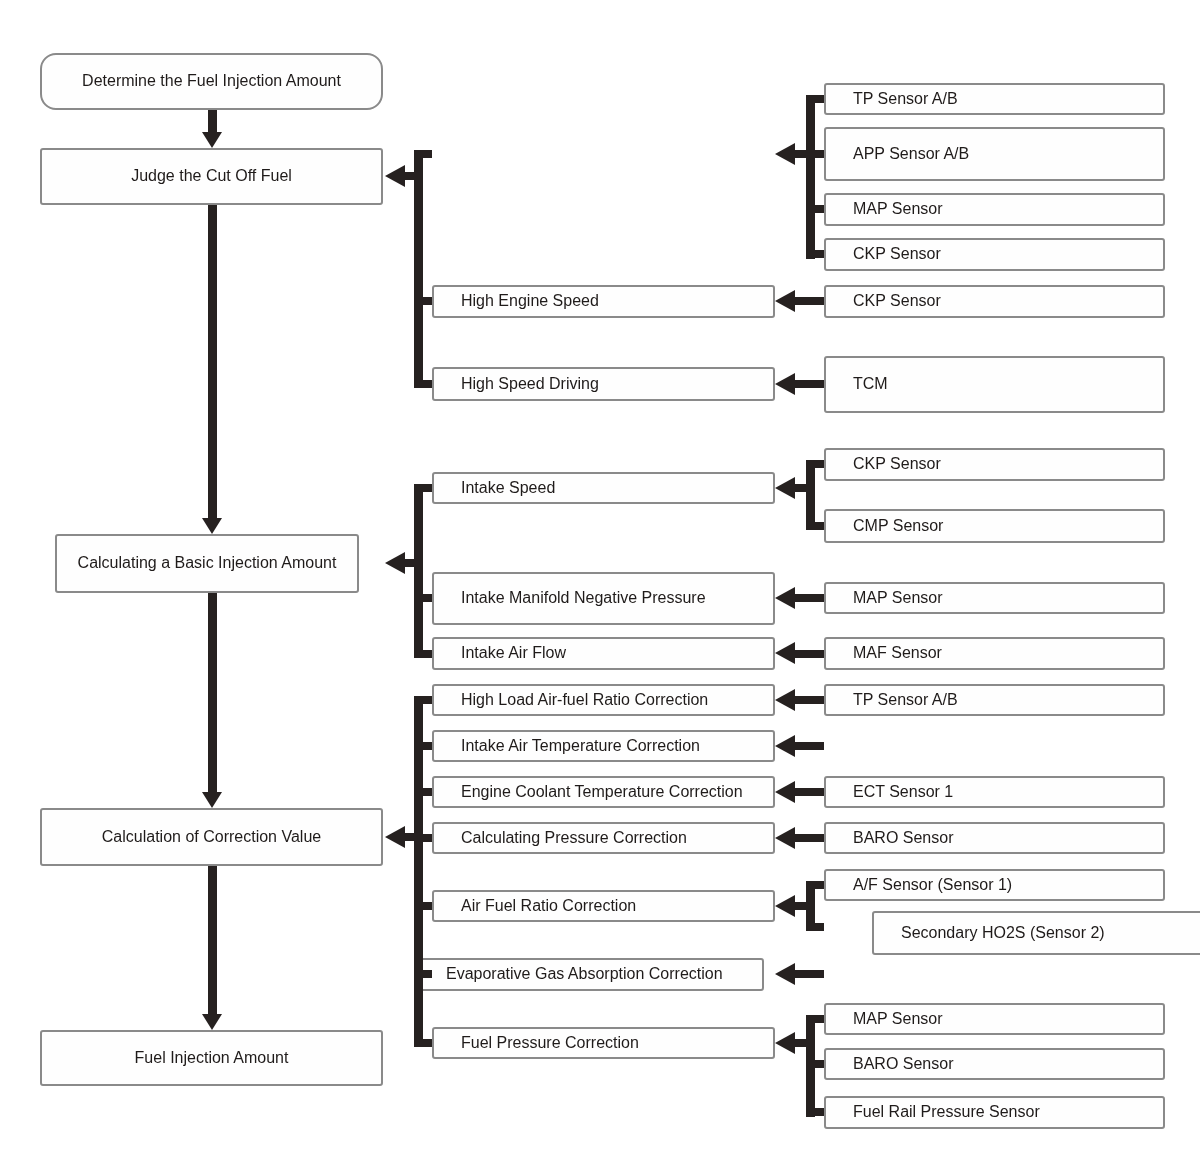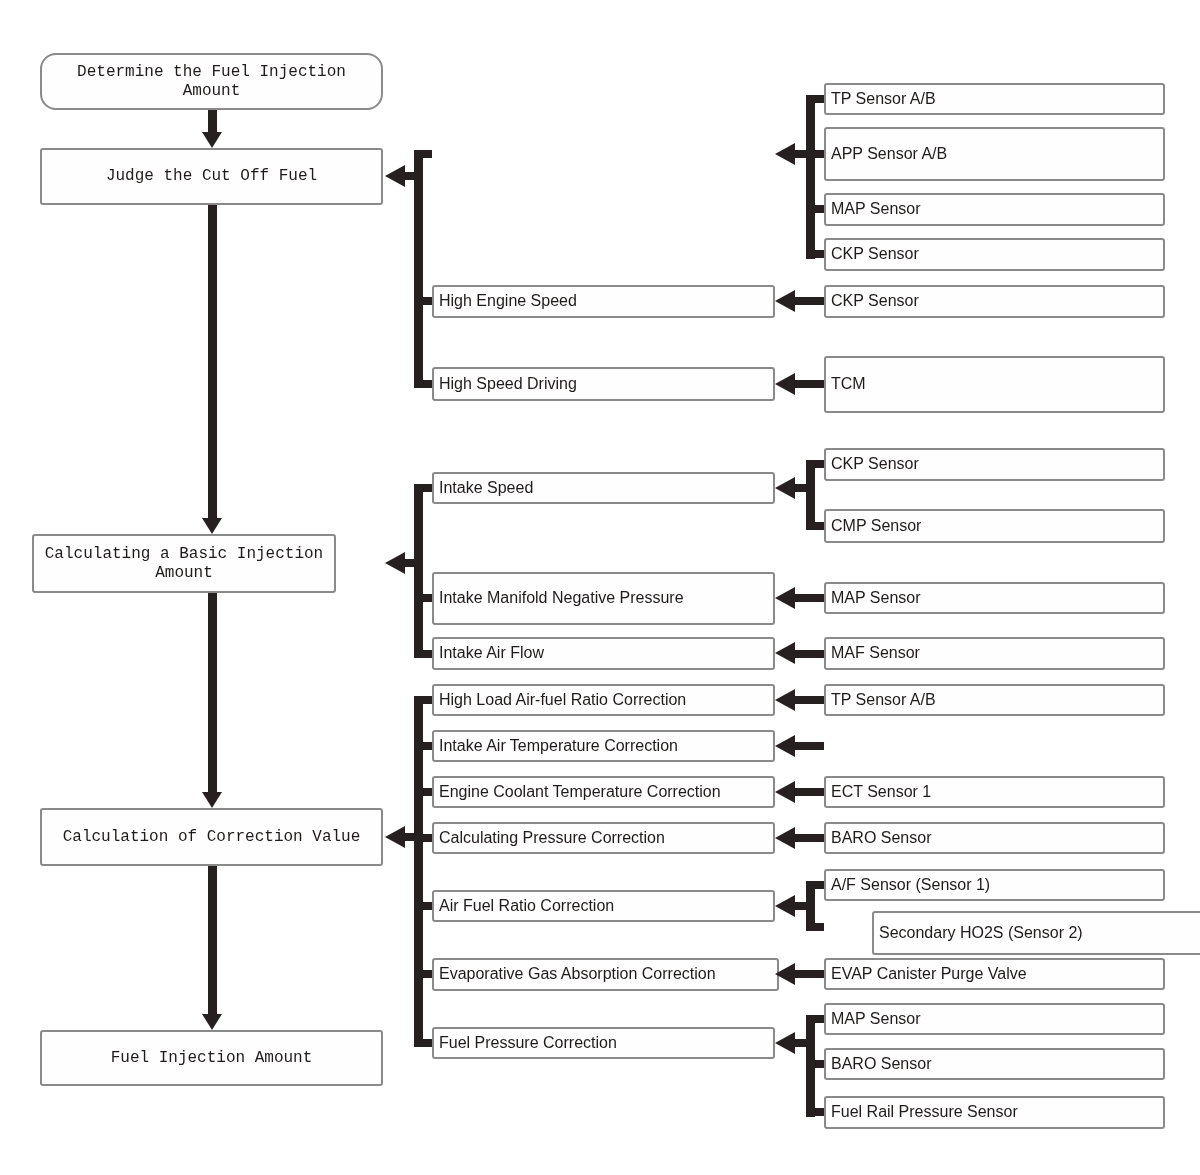--- a/index.html
+++ b/index.html
@@ -5,43 +5,43 @@
   html,body{margin:0;padding:0;background:#ffffff;}
   #canvas{
     position:relative;width:1200px;height:1175px;background:#ffffff;
     font-family:"Liberation Sans",sans-serif;color:#1f1b1a;overflow:hidden;
   }
   .box{
     position:absolute;box-sizing:border-box;background:#fefefe;
     border:2px solid #8a8a8a;border-radius:3px;
     display:flex;align-items:center;font-size:16px;line-height:1.15;
   }
-  .stage{justify-content:center;text-align:center;padding:0 8px;font-family:Liberation Mono, monospace;}
+  .stage{justify-content:center;text-align:center;padding:0 8px;}
   .rounded{border-radius:16px;}
-  .cond,.sensor{padding-left:5px;padding-right:6px;text-align:left;}
+  .cond,.sensor{padding-left:27px;padding-right:6px;text-align:left;}
   .line{position:absolute;background:#262120;}
   .ah-left{
     position:absolute;width:0;height:0;
     border-top:11px solid transparent;border-bottom:11px solid transparent;
     border-right:20px solid #262120;
   }
   .ah-down{
     position:absolute;width:0;height:0;
     border-left:10px solid transparent;border-right:10px solid transparent;
     border-top:16px solid #262120;
   }
 </style>
 </head>
 <body>
 
 <div id="canvas">
 
   <div class="box stage rounded" style="left:40px;top:53px;width:343px;height:57px">Determine the Fuel Injection Amount</div>
   <div class="box stage" style="left:40px;top:148px;width:343px;height:57px">Judge the Cut Off Fuel</div>
-  <div class="box stage" style="left:32px;top:534px;width:304px;height:59px">Calculating a Basic Injection Amount</div>
+  <div class="box stage" style="left:55px;top:534px;width:304px;height:59px">Calculating a Basic Injection Amount</div>
   <div class="box stage" style="left:40px;top:808px;width:343px;height:58px">Calculation of Correction Value</div>
   <div class="box stage" style="left:40px;top:1030px;width:343px;height:56px">Fuel Injection Amount</div>
 
   <div class="line" style="left:208px;top:110px;width:9px;height:24px"></div>
   <div class="ah-down" style="left:202px;top:132px"></div>
   <div class="line" style="left:208px;top:205px;width:9px;height:315px"></div>
   <div class="ah-down" style="left:202px;top:518px"></div>
   <div class="line" style="left:208px;top:593px;width:9px;height:201px"></div>
   <div class="ah-down" style="left:202px;top:792px"></div>
   <div class="line" style="left:208px;top:866px;width:9px;height:150px"></div>
@@ -50,39 +50,38 @@
   <div class="box cond" style="left:432px;top:285px;width:343px;height:33px">High Engine Speed</div>
   <div class="box cond" style="left:432px;top:367px;width:343px;height:34px">High Speed Driving</div>
   <div class="box cond" style="left:432px;top:472px;width:343px;height:32px">Intake Speed</div>
   <div class="box cond" style="left:432px;top:572px;width:343px;height:53px">Intake Manifold Negative Pressure</div>
   <div class="box cond" style="left:432px;top:637px;width:343px;height:33px">Intake Air Flow</div>
   <div class="box cond" style="left:432px;top:684px;width:343px;height:32px">High Load Air-fuel Ratio Correction</div>
   <div class="box cond" style="left:432px;top:730px;width:343px;height:32px">Intake Air Temperature Correction</div>
   <div class="box cond" style="left:432px;top:776px;width:343px;height:32px">Engine Coolant Temperature Correction</div>
   <div class="box cond" style="left:432px;top:822px;width:343px;height:32px">Calculating Pressure Correction</div>
   <div class="box cond" style="left:432px;top:890px;width:343px;height:32px">Air Fuel Ratio Correction</div>
-  <div class="box cond" style="left:432px;top:958px;width:347px;height:33px">Evaporative Gas Absorption Correction</div>
+  <div class="box cond" style="left:417px;top:958px;width:347px;height:33px">Evaporative Gas Absorption Correction</div>
   <div class="box cond" style="left:432px;top:1027px;width:343px;height:32px">Fuel Pressure Correction</div>
 
   <div class="box sensor" style="left:824px;top:83px;width:341px;height:32px">TP Sensor A/B</div>
   <div class="box sensor" style="left:824px;top:127px;width:341px;height:54px">APP Sensor A/B</div>
   <div class="box sensor" style="left:824px;top:193px;width:341px;height:33px">MAP Sensor</div>
   <div class="box sensor" style="left:824px;top:238px;width:341px;height:33px">CKP Sensor</div>
   <div class="box sensor" style="left:824px;top:285px;width:341px;height:33px">CKP Sensor</div>
   <div class="box sensor" style="left:824px;top:356px;width:341px;height:57px">TCM</div>
   <div class="box sensor" style="left:824px;top:448px;width:341px;height:33px">CKP Sensor</div>
   <div class="box sensor" style="left:824px;top:509px;width:341px;height:34px">CMP Sensor</div>
   <div class="box sensor" style="left:824px;top:582px;width:341px;height:32px">MAP Sensor</div>
   <div class="box sensor" style="left:824px;top:637px;width:341px;height:33px">MAF Sensor</div>
   <div class="box sensor" style="left:824px;top:684px;width:341px;height:32px">TP Sensor A/B</div>
   <div class="box sensor" style="left:824px;top:776px;width:341px;height:32px">ECT Sensor 1</div>
   <div class="box sensor" style="left:824px;top:822px;width:341px;height:32px">BARO Sensor</div>
   <div class="box sensor" style="left:824px;top:869px;width:341px;height:32px">A/F Sensor (Sensor 1)</div>
   <div class="box sensor" style="left:872px;top:911px;width:341px;height:44px">Secondary HO2S (Sensor 2)</div>
-  <div class="box sensor" style="left:824px;top:958px;width:341px;height:32px">EVAP Canister Purge Valve</div>
   <div class="box sensor" style="left:824px;top:1003px;width:341px;height:32px">MAP Sensor</div>
   <div class="box sensor" style="left:824px;top:1048px;width:341px;height:32px">BARO Sensor</div>
   <div class="box sensor" style="left:824px;top:1096px;width:341px;height:33px">Fuel Rail Pressure Sensor</div>
 
   <div class="line" style="left:414px;top:150px;width:9px;height:238px"></div>
   <div class="line" style="left:414px;top:150px;width:18px;height:8px"></div>
   <div class="line" style="left:414px;top:297px;width:18px;height:8px"></div>
   <div class="line" style="left:414px;top:380px;width:18px;height:8px"></div>
   <div class="ah-left" style="left:385px;top:165px"></div>
   <div class="line" style="left:403px;top:172px;width:20px;height:8px"></div>

